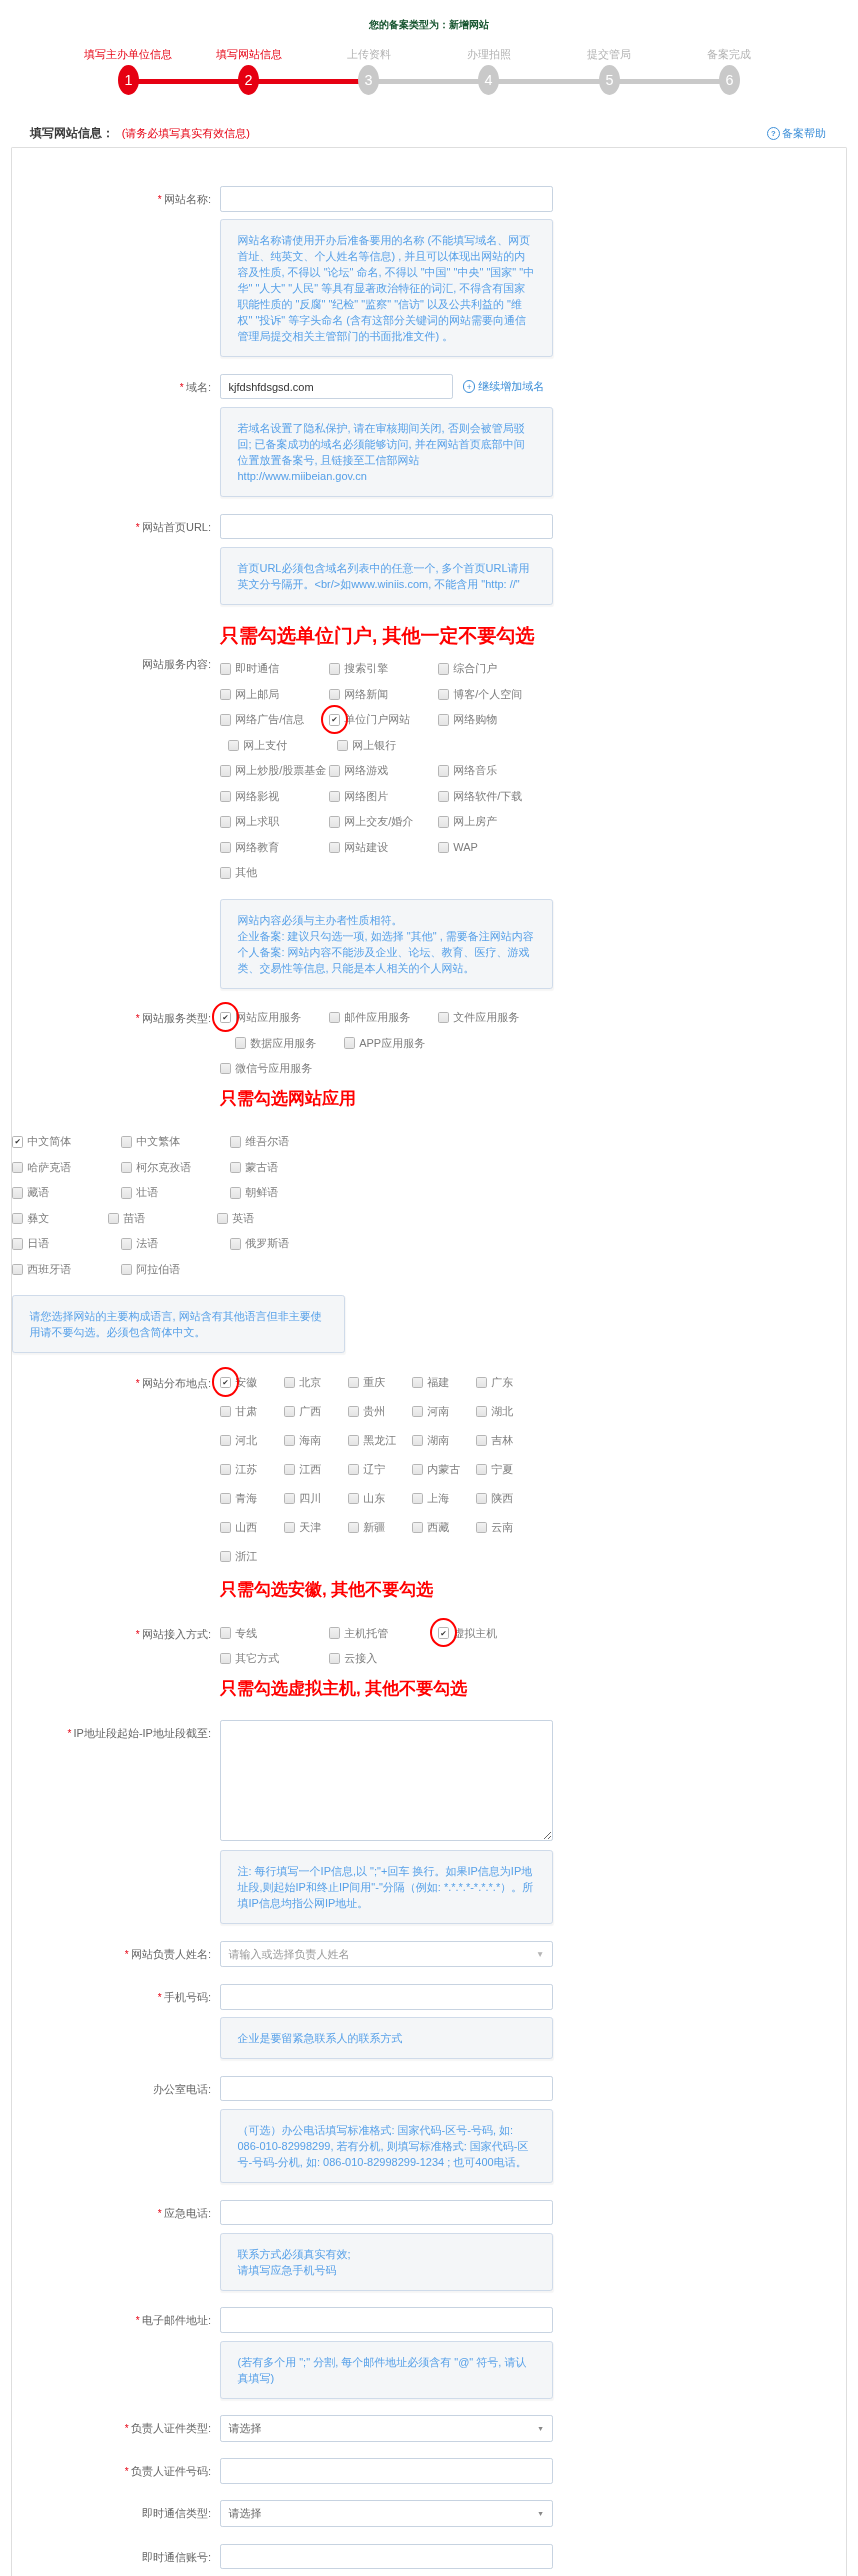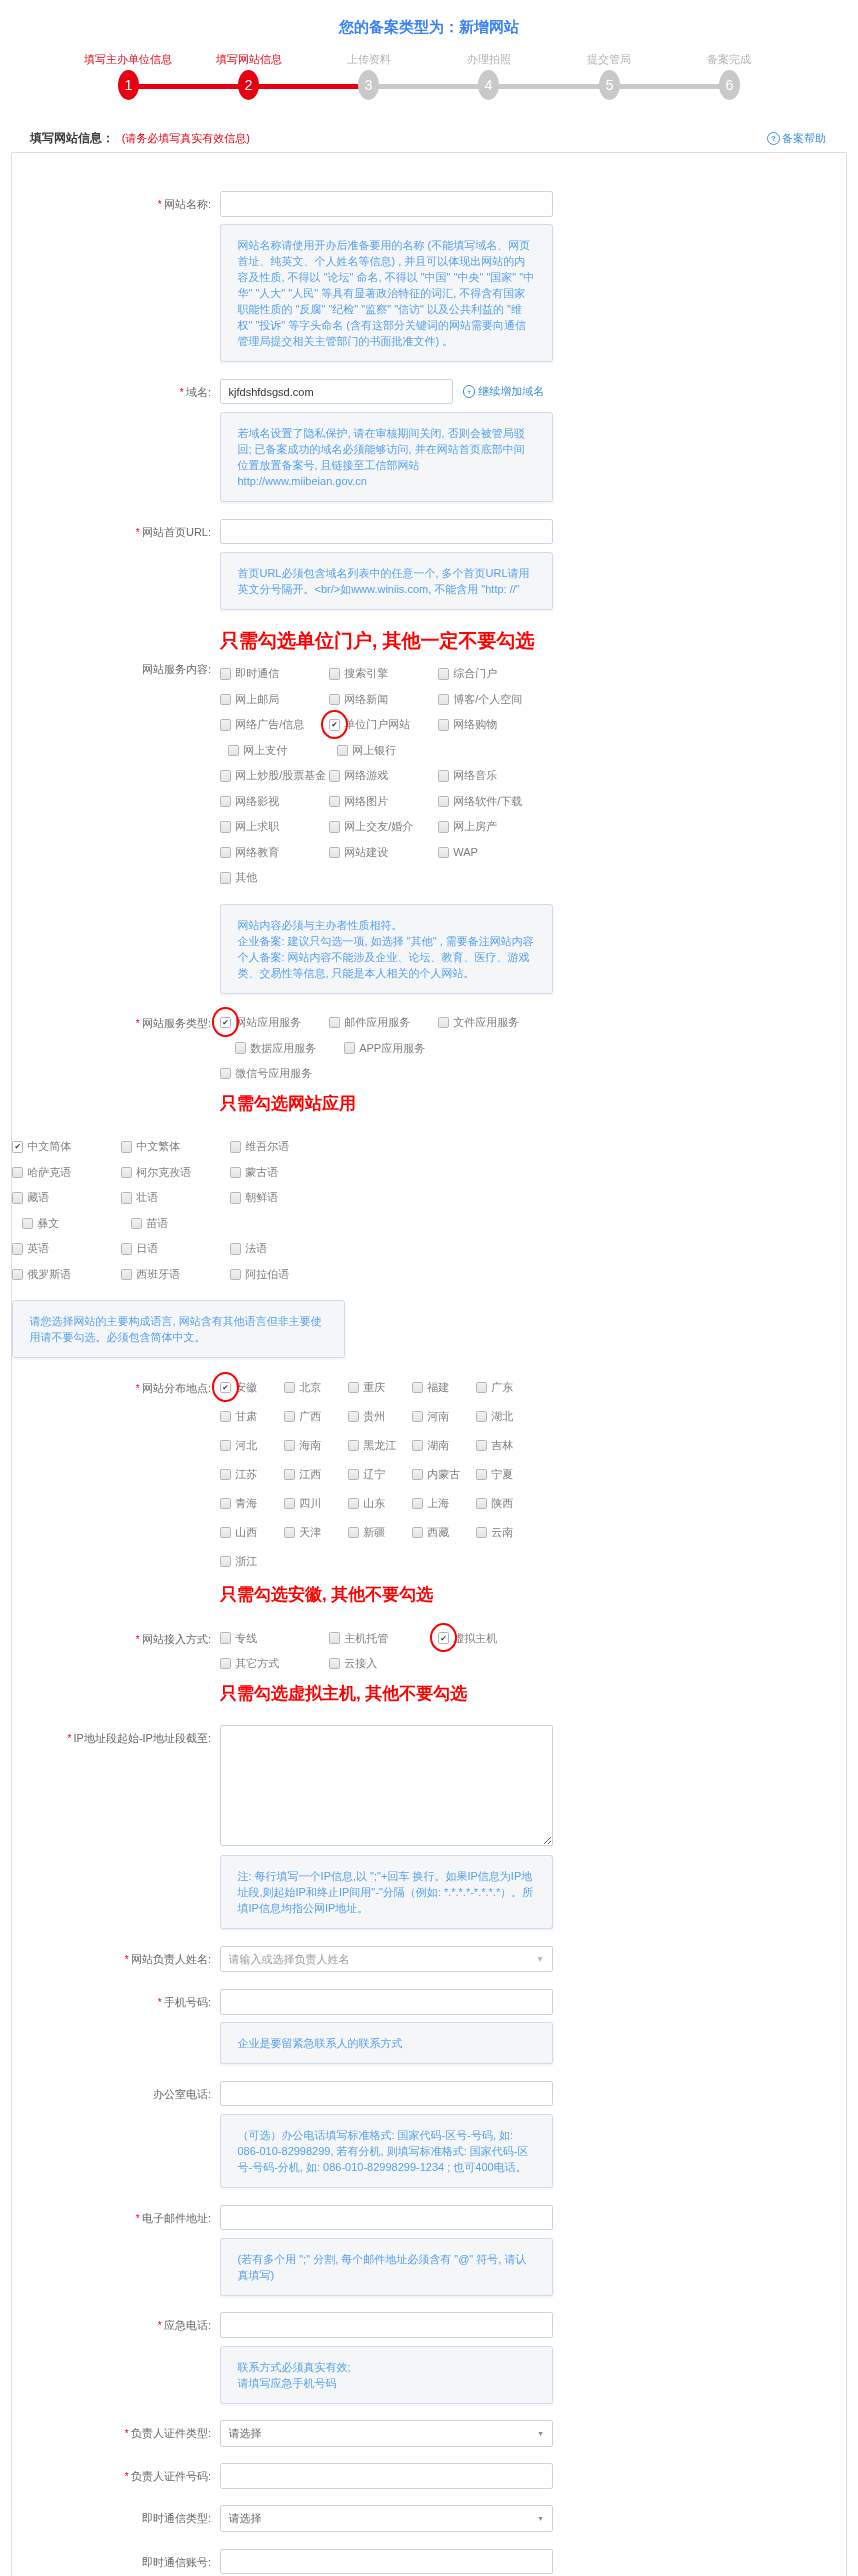--- a/index.html
+++ b/index.html
@@ -1,19 +1,19 @@
 <!DOCTYPE html>
 <html style="font-size:8.9px"><head>
 <meta charset="utf-8">
 <style>
   html,body{margin:0;padding:0;background:#fff;}
   body{width:858px;min-height:2576px;font-family:"Liberation Sans","DejaVu Sans",sans-serif;}
   
   .page-header{padding-top:17.7px;text-align:center;}
-  .page-title{color:#3b82f6;font-size:15px;font-weight:bold;}
+  .page-title{color:#14532d;font-size:10px;font-weight:bold;}
   
   .stepper{position:relative;height:72px;margin-top:15.5px;}
   .step-line{position:absolute;top:32px;height:5px;background:#c9c9c9;z-index:0;}
   .step-line.red{background:#e60012;z-index:1;}
   .step-circle{position:absolute;top:18px;width:21px;height:30px;border-radius:50%;
     background:#c9c9c9;color:#fff;font-size:14.4px;display:flex;align-items:center;justify-content:center;z-index:2;}
   .step-circle.act{background:#e60012;}
   .step-label{position:absolute;top:0;transform:translateX(-50%);font-size:11px;color:#b2b2b2;white-space:nowrap;}
   .step-label.act{color:#e60012;}
   
@@ -322,21 +322,21 @@
             <span class="cb-text">藏语</span>
           </span>
           <span class="cb-item" style="width: 109px;">
             <span class="cb-box"></span>
             <span class="cb-text">壮语</span>
           </span>
           <span class="cb-item" style="width: 109px;">
             <span class="cb-box"></span>
             <span class="cb-text">朝鲜语</span>
           </span>
-          <span class="cb-item" style="width: 109px; margin-left: 10px;">
+          <span class="cb-item" style="width: 96px;">
             <span class="cb-box"></span>
             <span class="cb-text">彝文</span>
           </span>
           <span class="cb-item" style="width: 109px;">
             <span class="cb-box"></span>
             <span class="cb-text">苗语</span>
           </span>
           <span class="cb-item" style="width: 109px;">
             <span class="cb-box"></span>
             <span class="cb-text">英语</span>
@@ -579,39 +579,39 @@
     <div class="row-control">
       <input class="text-input" value="" style="">
       <div class="help-box">
           <div class="help-line">（可选）办公电话填写标准格式: 国家代码-区号-号码, 如: 086-010-82998299, 若有分机, 则填写标准格式: 国家代码-区号-号码-分机, 如: 086-010-82998299-1234 ; 也可400电话。</div>
         </div>
     </div>
   </div>
 
   <div class="form-row">
     <div class="row-label">
-      <span class="req">*</span><span>电子邮件地址:</span>
-    </div>
-    <div class="row-control">
-      <input class="text-input" value="" style="">
-      <div class="help-box">
-          <div class="help-line">(若有多个用 ";" 分割, 每个邮件地址必须含有 "@" 符号, 请认真填写)</div>
-        </div>
-    </div>
-  </div>
-
-  <div class="form-row">
-    <div class="row-label">
       <span class="req">*</span><span>应急电话:</span>
     </div>
     <div class="row-control">
       <input class="text-input" value="" style="">
       <div class="help-box">
           <div class="help-line">联系方式必须真实有效;</div>
           <div class="help-line">请填写应急手机号码</div>
+        </div>
+    </div>
+  </div>
+
+  <div class="form-row">
+    <div class="row-label">
+      <span class="req">*</span><span>电子邮件地址:</span>
+    </div>
+    <div class="row-control">
+      <input class="text-input" value="" style="">
+      <div class="help-box">
+          <div class="help-line">(若有多个用 ";" 分割, 每个邮件地址必须含有 "@" 符号, 请认真填写)</div>
         </div>
     </div>
   </div>
 
   <div class="form-row">
     <div class="row-label">
       <span class="req">*</span><span>负责人证件类型:</span>
     </div>
     <div class="row-control">
       <div class="select">

